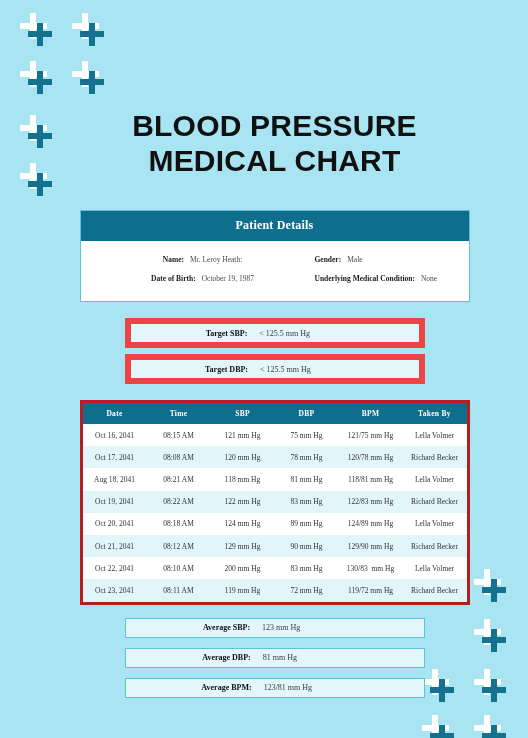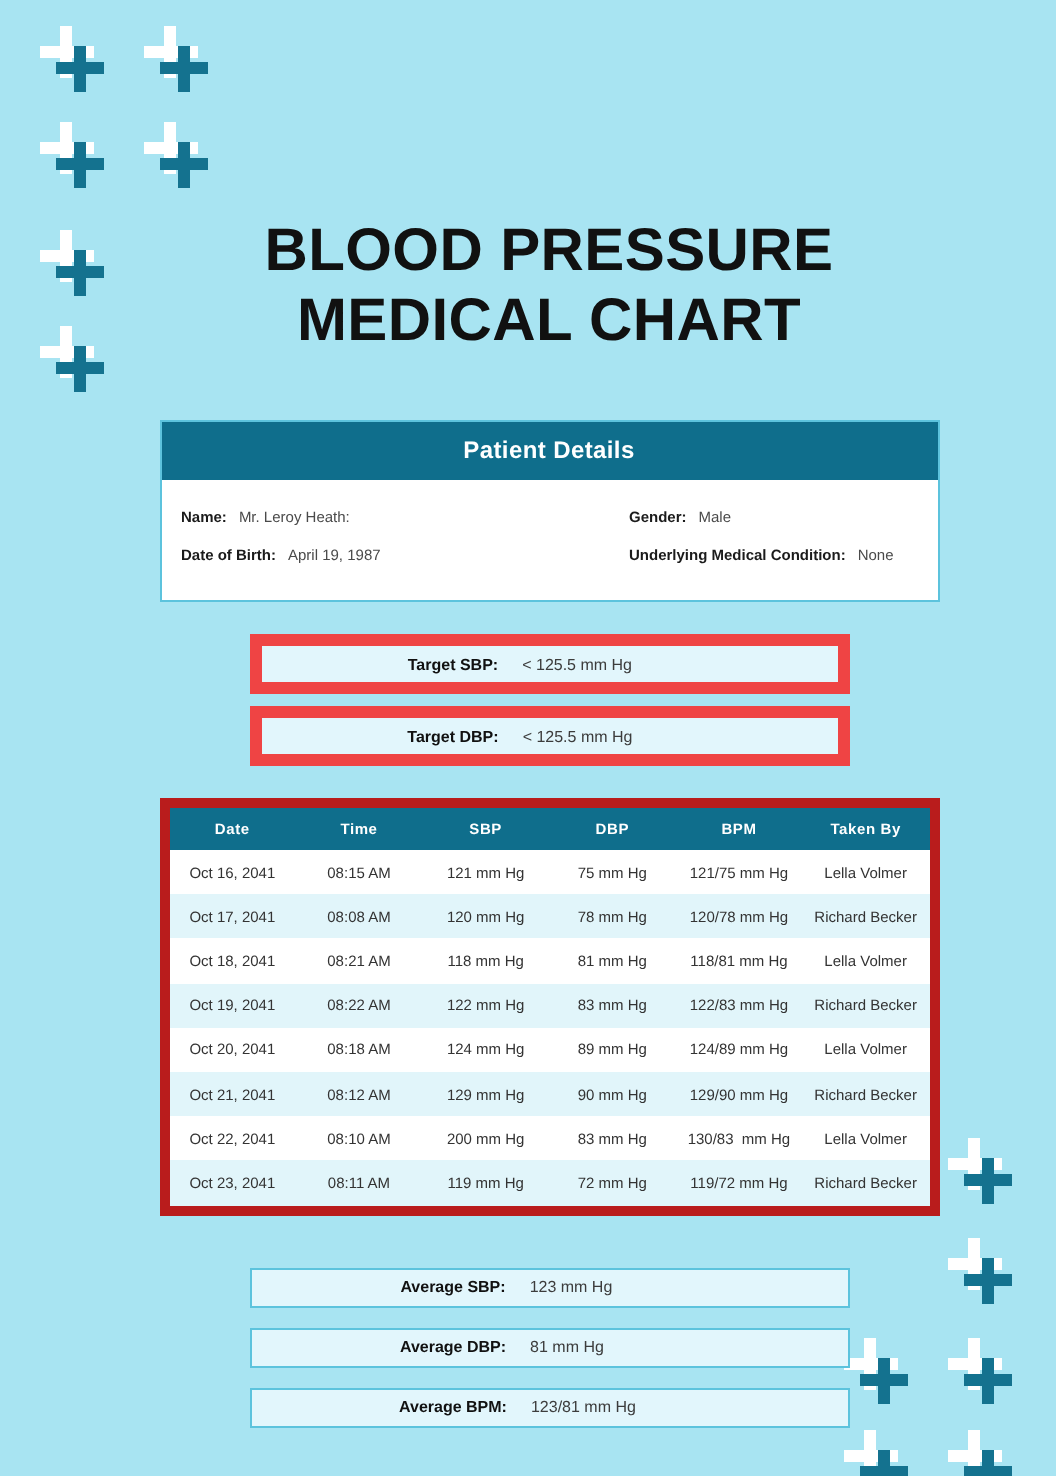--- a/index.html
+++ b/index.html
@@ -90,20 +90,21 @@
     letter-spacing: 0.2px;
     padding-top: 108px;
   }
   .title .line2 {
     display: block;
   }
 
   .panel {
     width: 390px;
     margin: 0 auto;
+    font-family: Liberation Serif, serif;
   }
 
   
   .patient-card {
     margin-top: 32px;
     border: 1px solid #5cc3dd;
     background: #ffffff;
   }
   .patient-header {
     background: #0f6e8c;
@@ -119,21 +120,21 @@
   }
   .p-row {
     display: flex;
     font-size: 7.5px;
     padding: 4px 0 6px 0;
   }
   .p-col {
     display: flex;
     align-items: baseline;
   }
-  .p-col.left { width: 224px; }
+  .p-col.left { width: 224px; justify-content: center; }
   .p-col.right { flex: 1; }
   .p-label {
     font-weight: bold;
     color: #1b1b1b;
     white-space: nowrap;
   }
   .p-value {
     color: #4a4a4a;
     margin-left: 6px;
     white-space: pre;
@@ -162,21 +163,21 @@
     font-size: 8px;
     color: #3c3c3c;
     margin-left: 12px;
     min-width: 84px;
     text-align: left;
   }
 
   
   .table-wrap {
     margin-top: 16px;
-    border: 5px solid #b91c1c;
+    border: 3px solid #b91c1c;
   }
   table.readings {
     width: 100%;
     border-collapse: collapse;
     table-layout: fixed;
   }
   table.readings th {
     background: #0f6e8c;
     color: #ffffff;
     font-size: 7.5px;
@@ -190,21 +191,21 @@
     text-align: center;
     padding: 6.6px 0 6.6px 0;
     white-space: pre;
   }
   table.readings tr.odd td { background: #ffffff; }
   table.readings tr.even td { background: #e1f5fa; }
 
   
   .averages {
     width: 300px;
-    margin: 26px auto 0 auto;
+    margin: 13px auto 0 auto;
   }
   .avg-row {
     border: 1px solid #5cc3dd;
     background: #e2f6fc;
     height: 18px;
     display: flex;
     align-items: center;
     justify-content: center;
     margin-bottom: 10px;
   }
@@ -377,21 +378,21 @@
             <span class="p-value">Mr. Leroy Heath:</span>
           </div>
           <div class="p-col right">
             <span class="p-label">Gender:</span>
             <span class="p-value">Male</span>
           </div>
         </div>
         <div class="p-row">
           <div class="p-col left">
             <span class="p-label">Date of Birth:</span>
-            <span class="p-value">April 19, 1987</span>
+            <span class="p-value">October 19, 1987</span>
           </div>
           <div class="p-col right">
             <span class="p-label">Underlying Medical Condition:</span>
             <span class="p-value">None</span>
           </div>
         </div>
       </div>
     </div>
 
     <div class="targets" id="targets">
@@ -428,21 +429,21 @@
             </tr>
             <tr class="even">
               <td>Oct 17, 2041</td>
               <td>08:08 AM</td>
               <td>120 mm Hg</td>
               <td>78 mm Hg</td>
               <td>120/78 mm Hg</td>
               <td>Richard Becker</td>
             </tr>
             <tr class="odd">
-              <td>Oct 18, 2041</td>
+              <td>Aug 18, 2041</td>
               <td>08:21 AM</td>
               <td>118 mm Hg</td>
               <td>81 mm Hg</td>
               <td>118/81 mm Hg</td>
               <td>Lella Volmer</td>
             </tr>
             <tr class="even">
               <td>Oct 19, 2041</td>
               <td>08:22 AM</td>
               <td>122 mm Hg</td>

